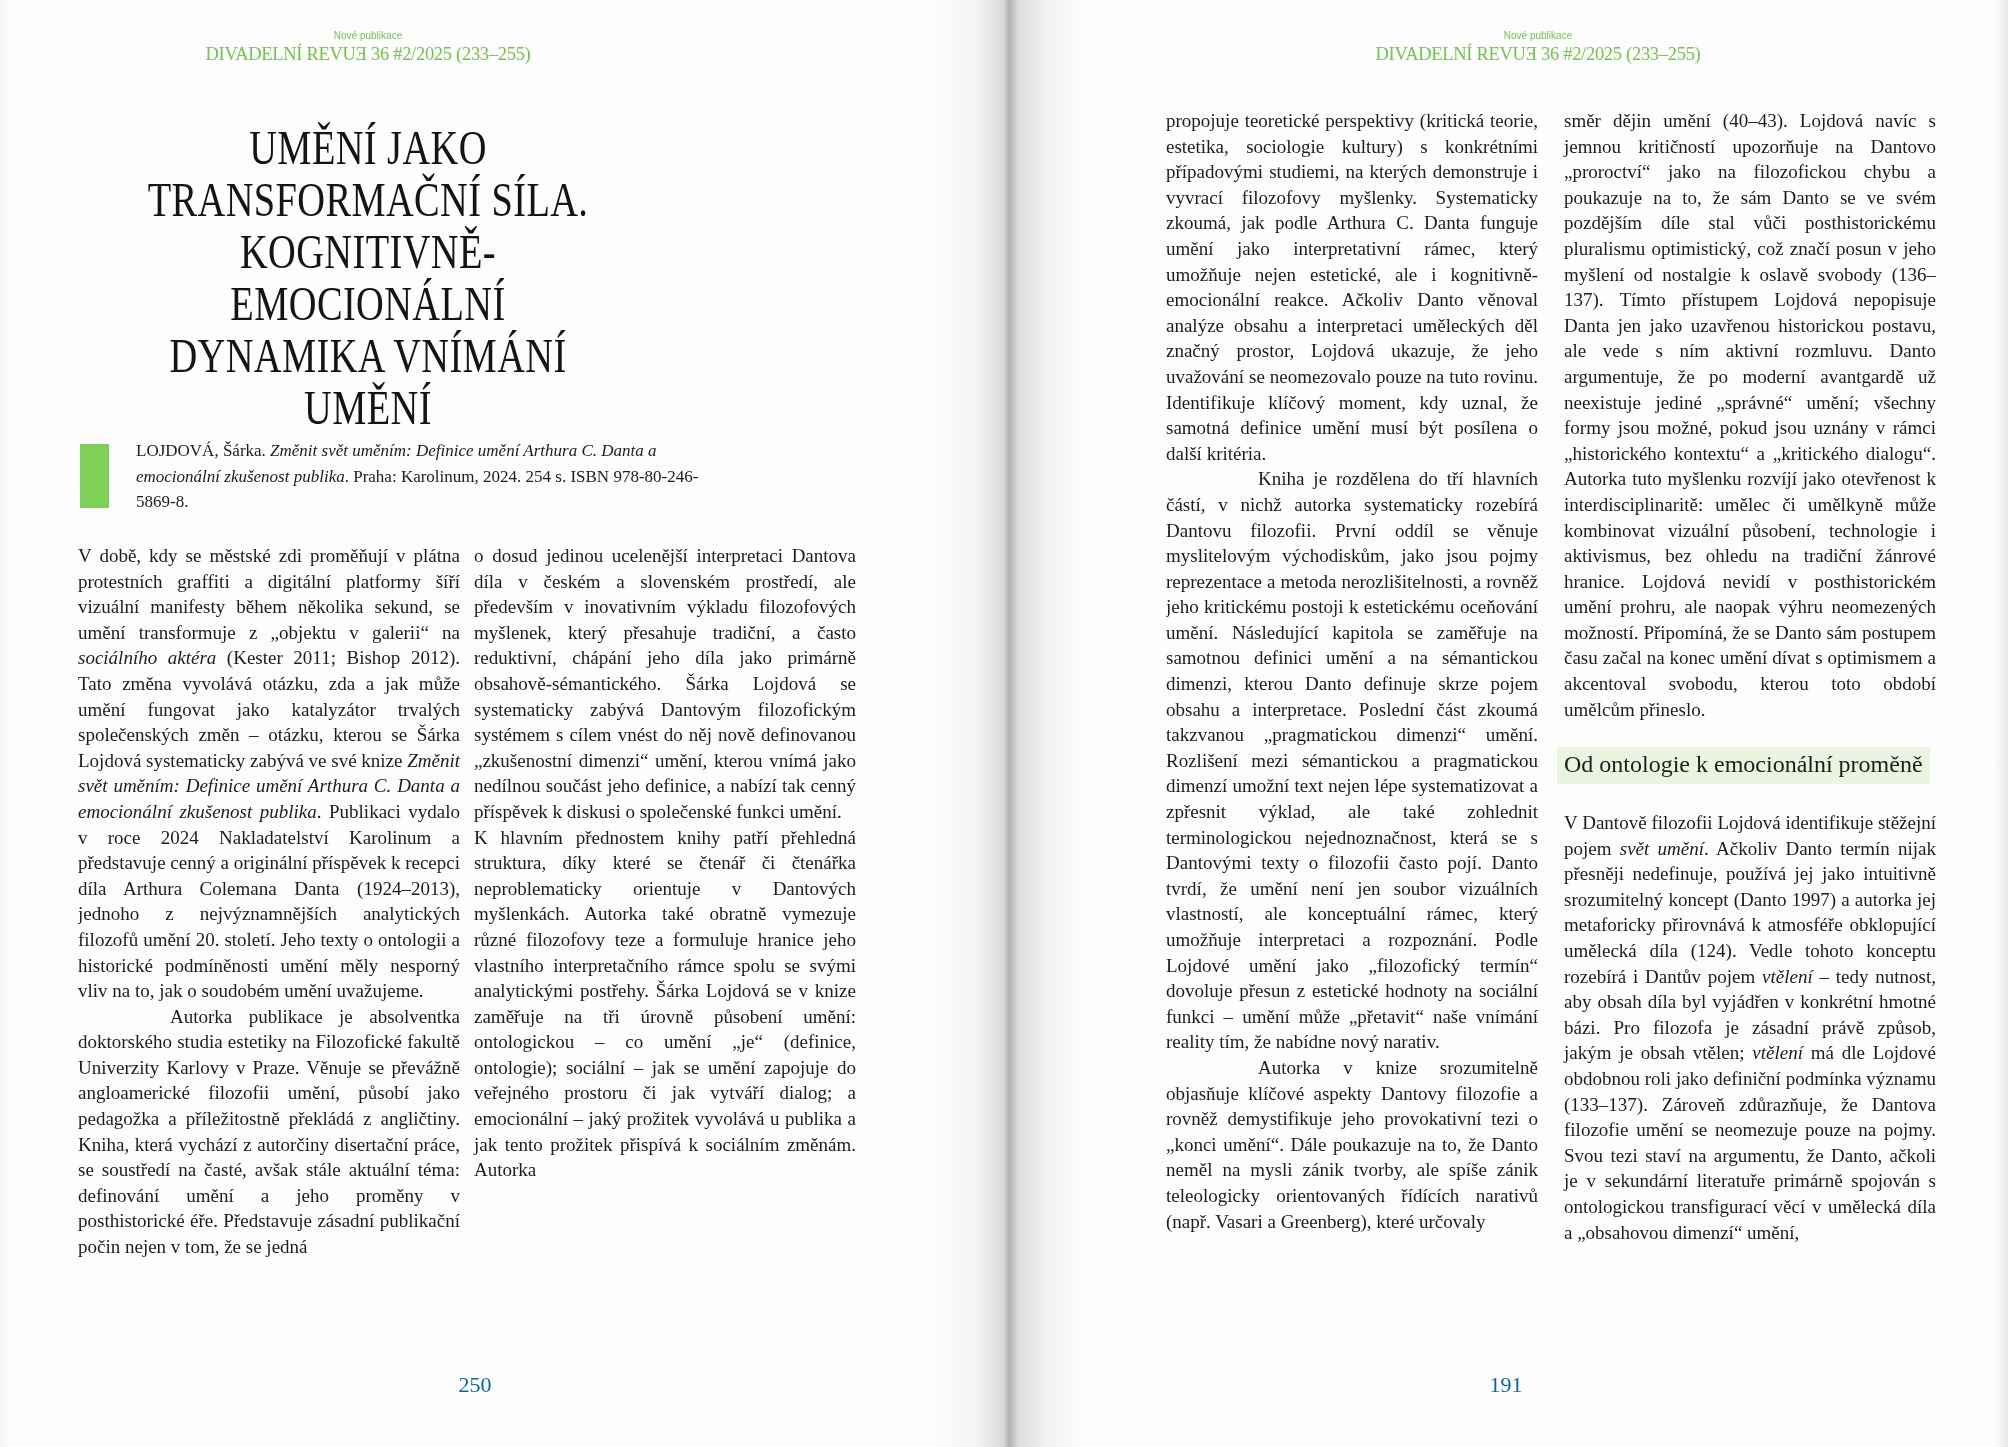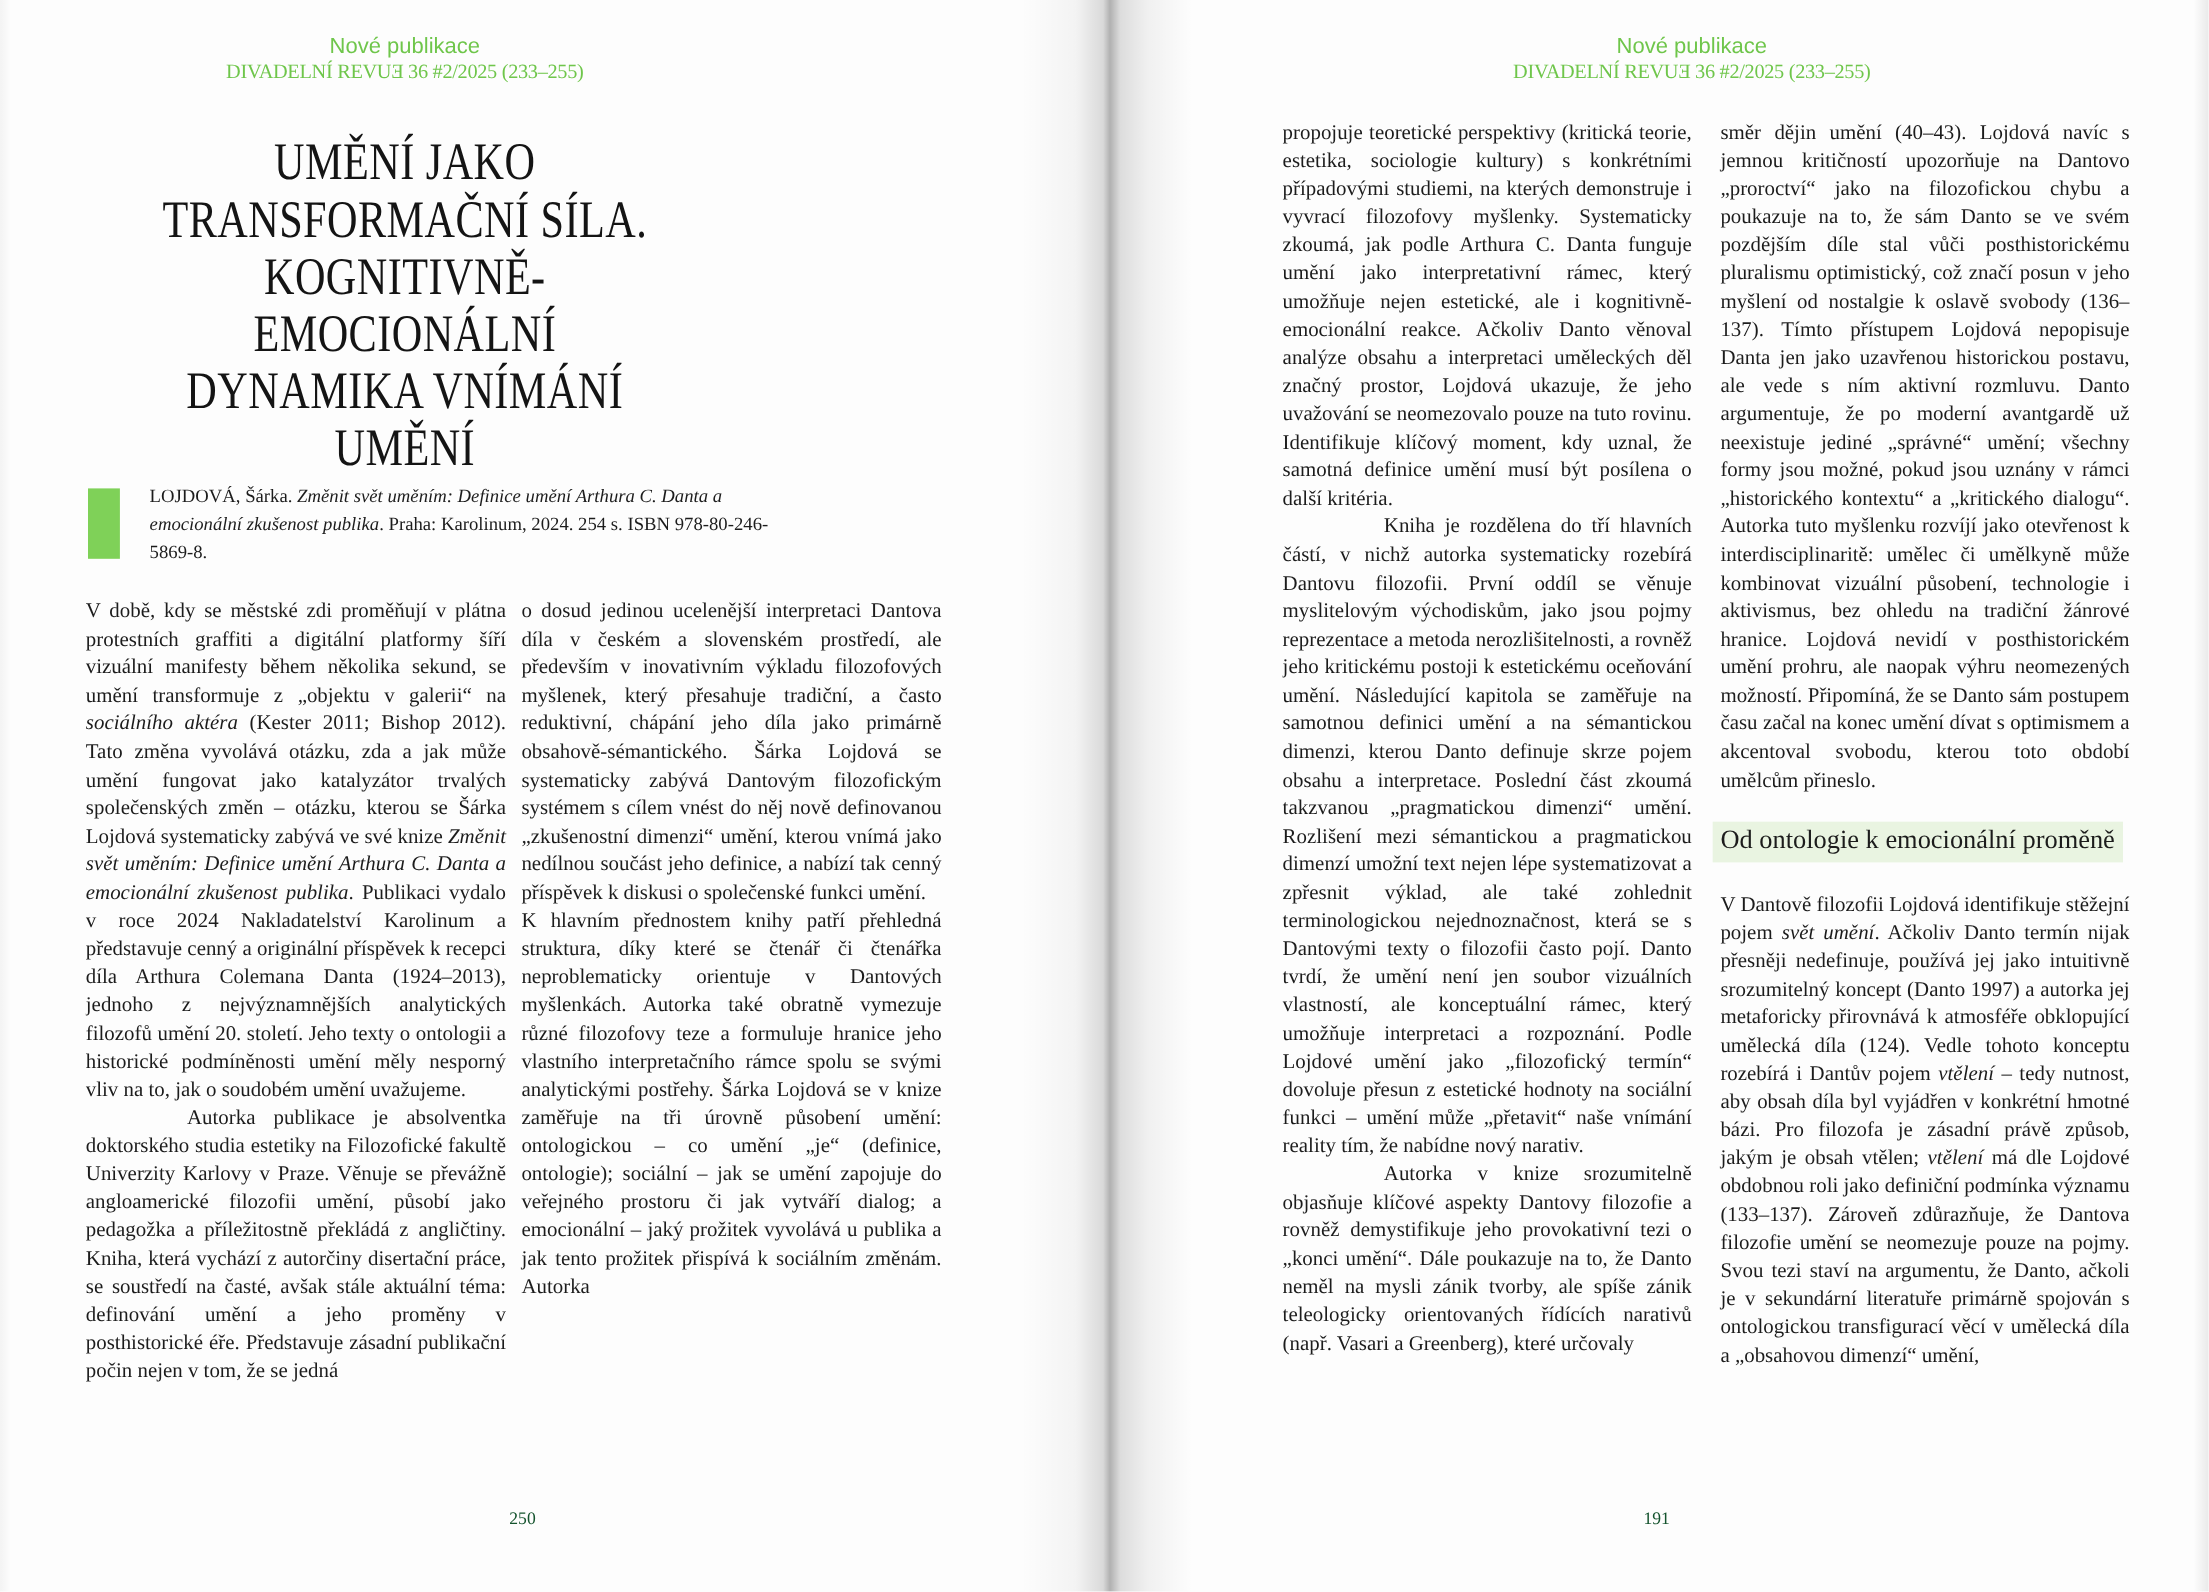--- a/index.html
+++ b/index.html
@@ -16,21 +16,21 @@
       rgba(0,0,0,0.30) 52%, rgba(0,0,0,0.13) 58%, rgba(0,0,0,0.05) 74%, rgba(0,0,0,0) 100%);}
   .edge-right{position:absolute;right:0;top:0;width:14px;height:100%;pointer-events:none;
     background:linear-gradient(to left, rgba(0,0,0,0.08), rgba(0,0,0,0));}
   .edge-left{position:absolute;left:0;top:0;width:10px;height:100%;pointer-events:none;
     background:linear-gradient(to right, rgba(0,0,0,0.04), rgba(0,0,0,0));}
 
   
   .running-head{position:absolute;top:30px;text-align:center;color:#6fc64b;line-height:1.25;}
   .page.left .running-head{left:78px;width:580px;}
   .page.right .running-head{left:162px;width:744px;}
-  .rh-section{font-family:"Liberation Sans",sans-serif;font-size:20px;display:block;}
+  .rh-section{font-family:"Liberation Sans",sans-serif;font-size:10px;display:block;}
   .rh-journal{font-size:18.5px;display:block;letter-spacing:-0.3px;}
   .rh-journal .jname{font-family:Liberation Serif, serif;}
   .rh-journal .jissue{font-family:Liberation Serif, serif;}
   .rev{display:inline-block;transform:scaleX(-1);}
 
   
   .article-title{position:absolute;left:78px;top:122px;width:580px;margin:0;
     font-size:48px;line-height:52px;font-weight:normal;letter-spacing:0.5px;
     text-align:center;color:#141414;transform:scaleX(0.8);transform-origin:center top;}
 
@@ -46,21 +46,21 @@
   .col{font-size:19px;line-height:25.6px;text-align:justify;hyphens:auto;}
   .page.left .col{width:382px;}
   .page.right .col{width:372px;}
   .col p{margin:0;}
   .col p.ind{text-indent:92px;}
   .col h3{margin:25px 0 24px;font-size:24px;font-weight:normal;line-height:1;text-align:left;}
   .col h3 .hl{display:inline-block;background:#e9f4e1;padding:3px 7px 5px;margin:0 0 2px -7px;
     line-height:1.2;}
 
   
-  .folio{position:absolute;top:1372px;text-align:center;color:#14532d;font-size:16px;}
+  .folio{position:absolute;top:1372px;text-align:center;color:#0369a1;font-size:22px;}
   .page.left .folio{left:78px;width:794px;}
   .page.right .folio{left:120px;width:764px;}
 </style>
 </head>
 <body>
 
 <div class="spread">
 
   <section class="page left">
     <header class="running-head">

